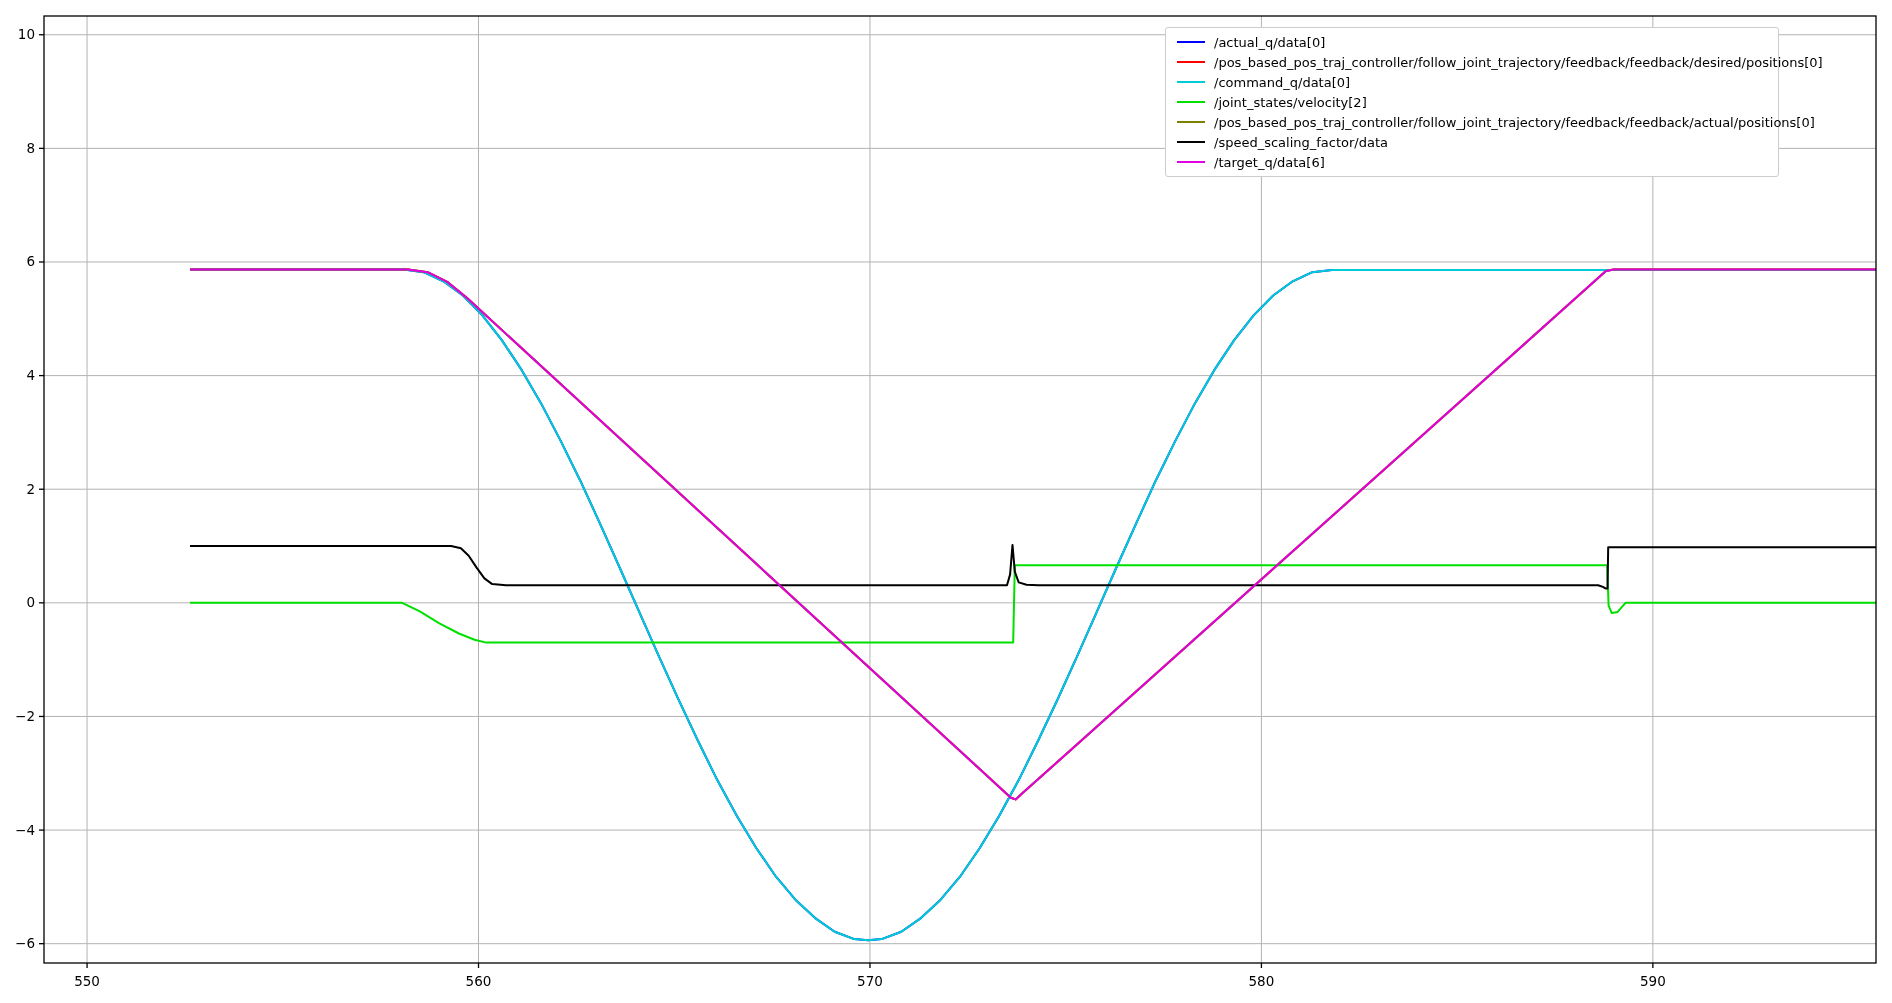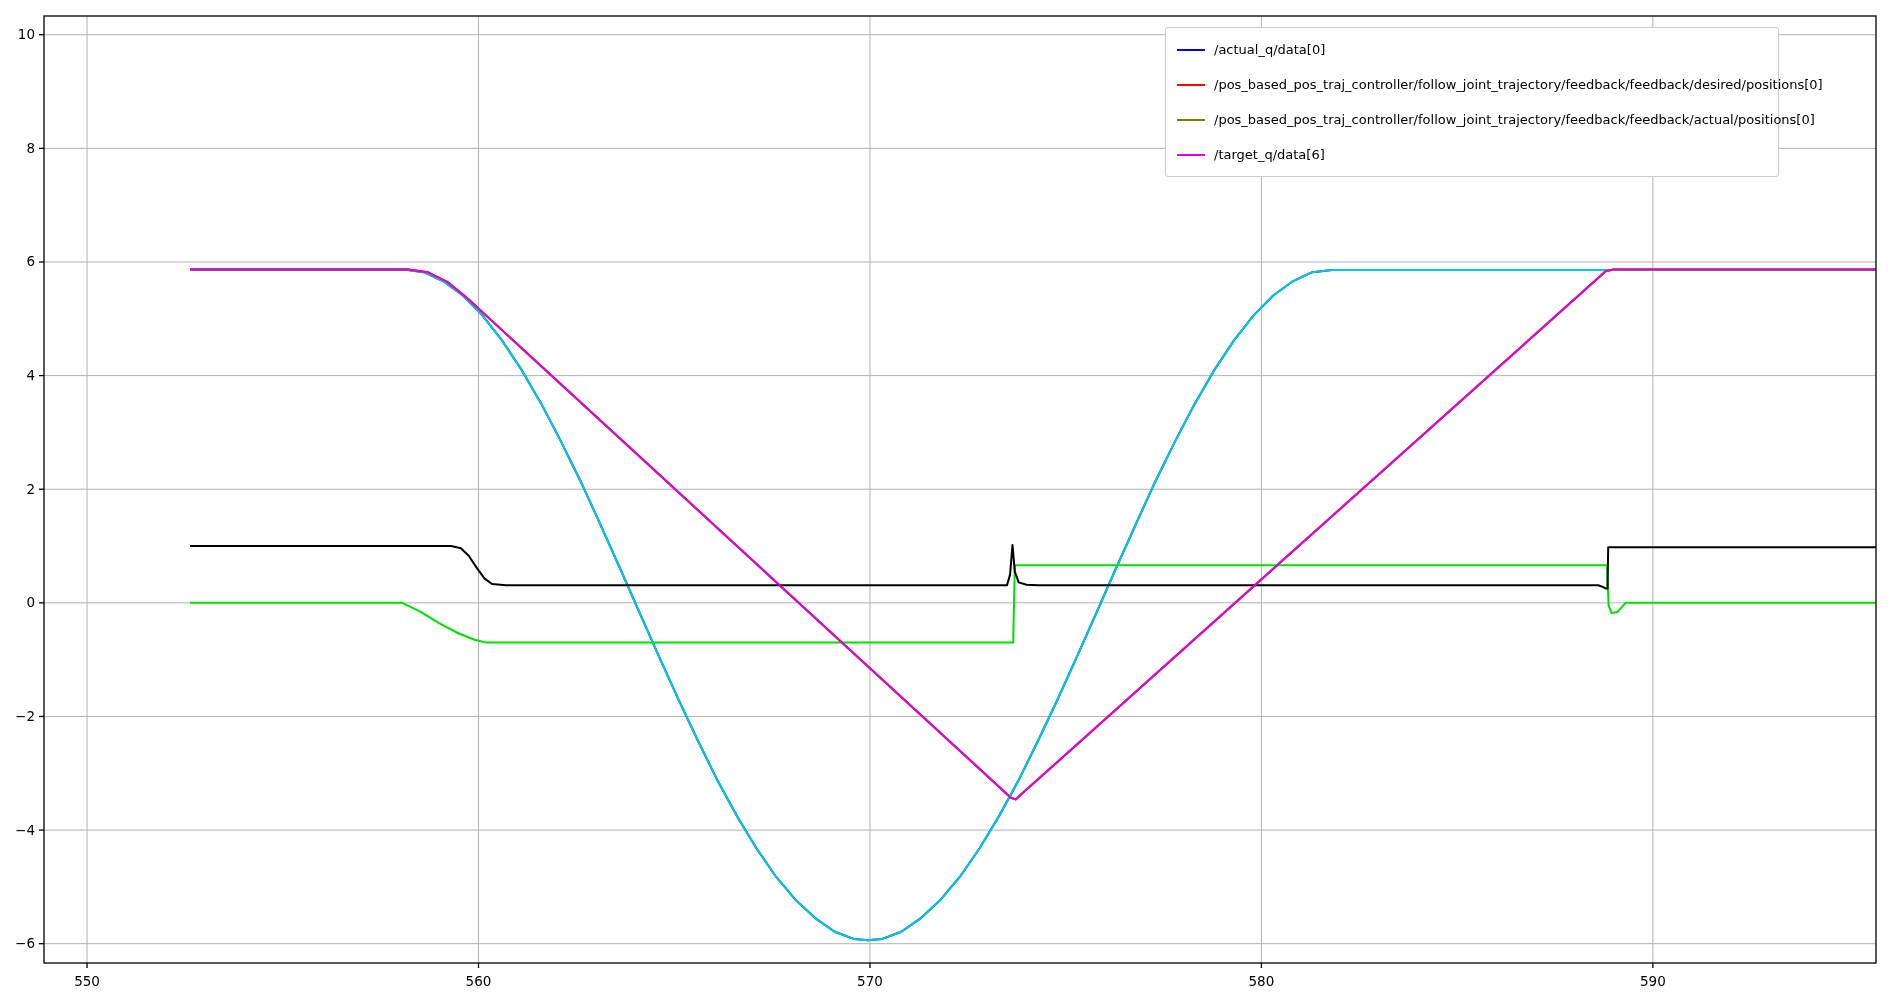--- a/index.html
+++ b/index.html
@@ -75,21 +75,33 @@
   <div class="legend" id="legend">
       <div class="legend-row">
         <div class="legend-swatch" style="background: rgb(0, 0, 255);"></div>
         <span class="legend-label">/actual_q/data[0]</span>
       </div>
       <div class="legend-row">
         <div class="legend-swatch" style="background: rgb(255, 0, 0);"></div>
         <span class="legend-label">/pos_based_pos_traj_controller/follow_joint_trajectory/feedback/feedback/desired/positions[0]</span>
       </div>
       <div class="legend-row">
+        <div class="legend-swatch" style="background: rgb(0, 204, 213);"></div>
+        <span class="legend-label">/command_q/data[0]</span>
+      </div>
+      <div class="legend-row">
+        <div class="legend-swatch" style="background: rgb(0, 224, 0);"></div>
+        <span class="legend-label">/joint_states/velocity[2]</span>
+      </div>
+      <div class="legend-row">
         <div class="legend-swatch" style="background: rgb(128, 128, 0);"></div>
         <span class="legend-label">/pos_based_pos_traj_controller/follow_joint_trajectory/feedback/feedback/actual/positions[0]</span>
+      </div>
+      <div class="legend-row">
+        <div class="legend-swatch" style="background: rgb(0, 0, 0);"></div>
+        <span class="legend-label">/speed_scaling_factor/data</span>
       </div>
       <div class="legend-row">
         <div class="legend-swatch" style="background: rgb(224, 0, 224);"></div>
         <span class="legend-label">/target_q/data[6]</span>
       </div>
     </div>
 </div>
 
 </body></html>

